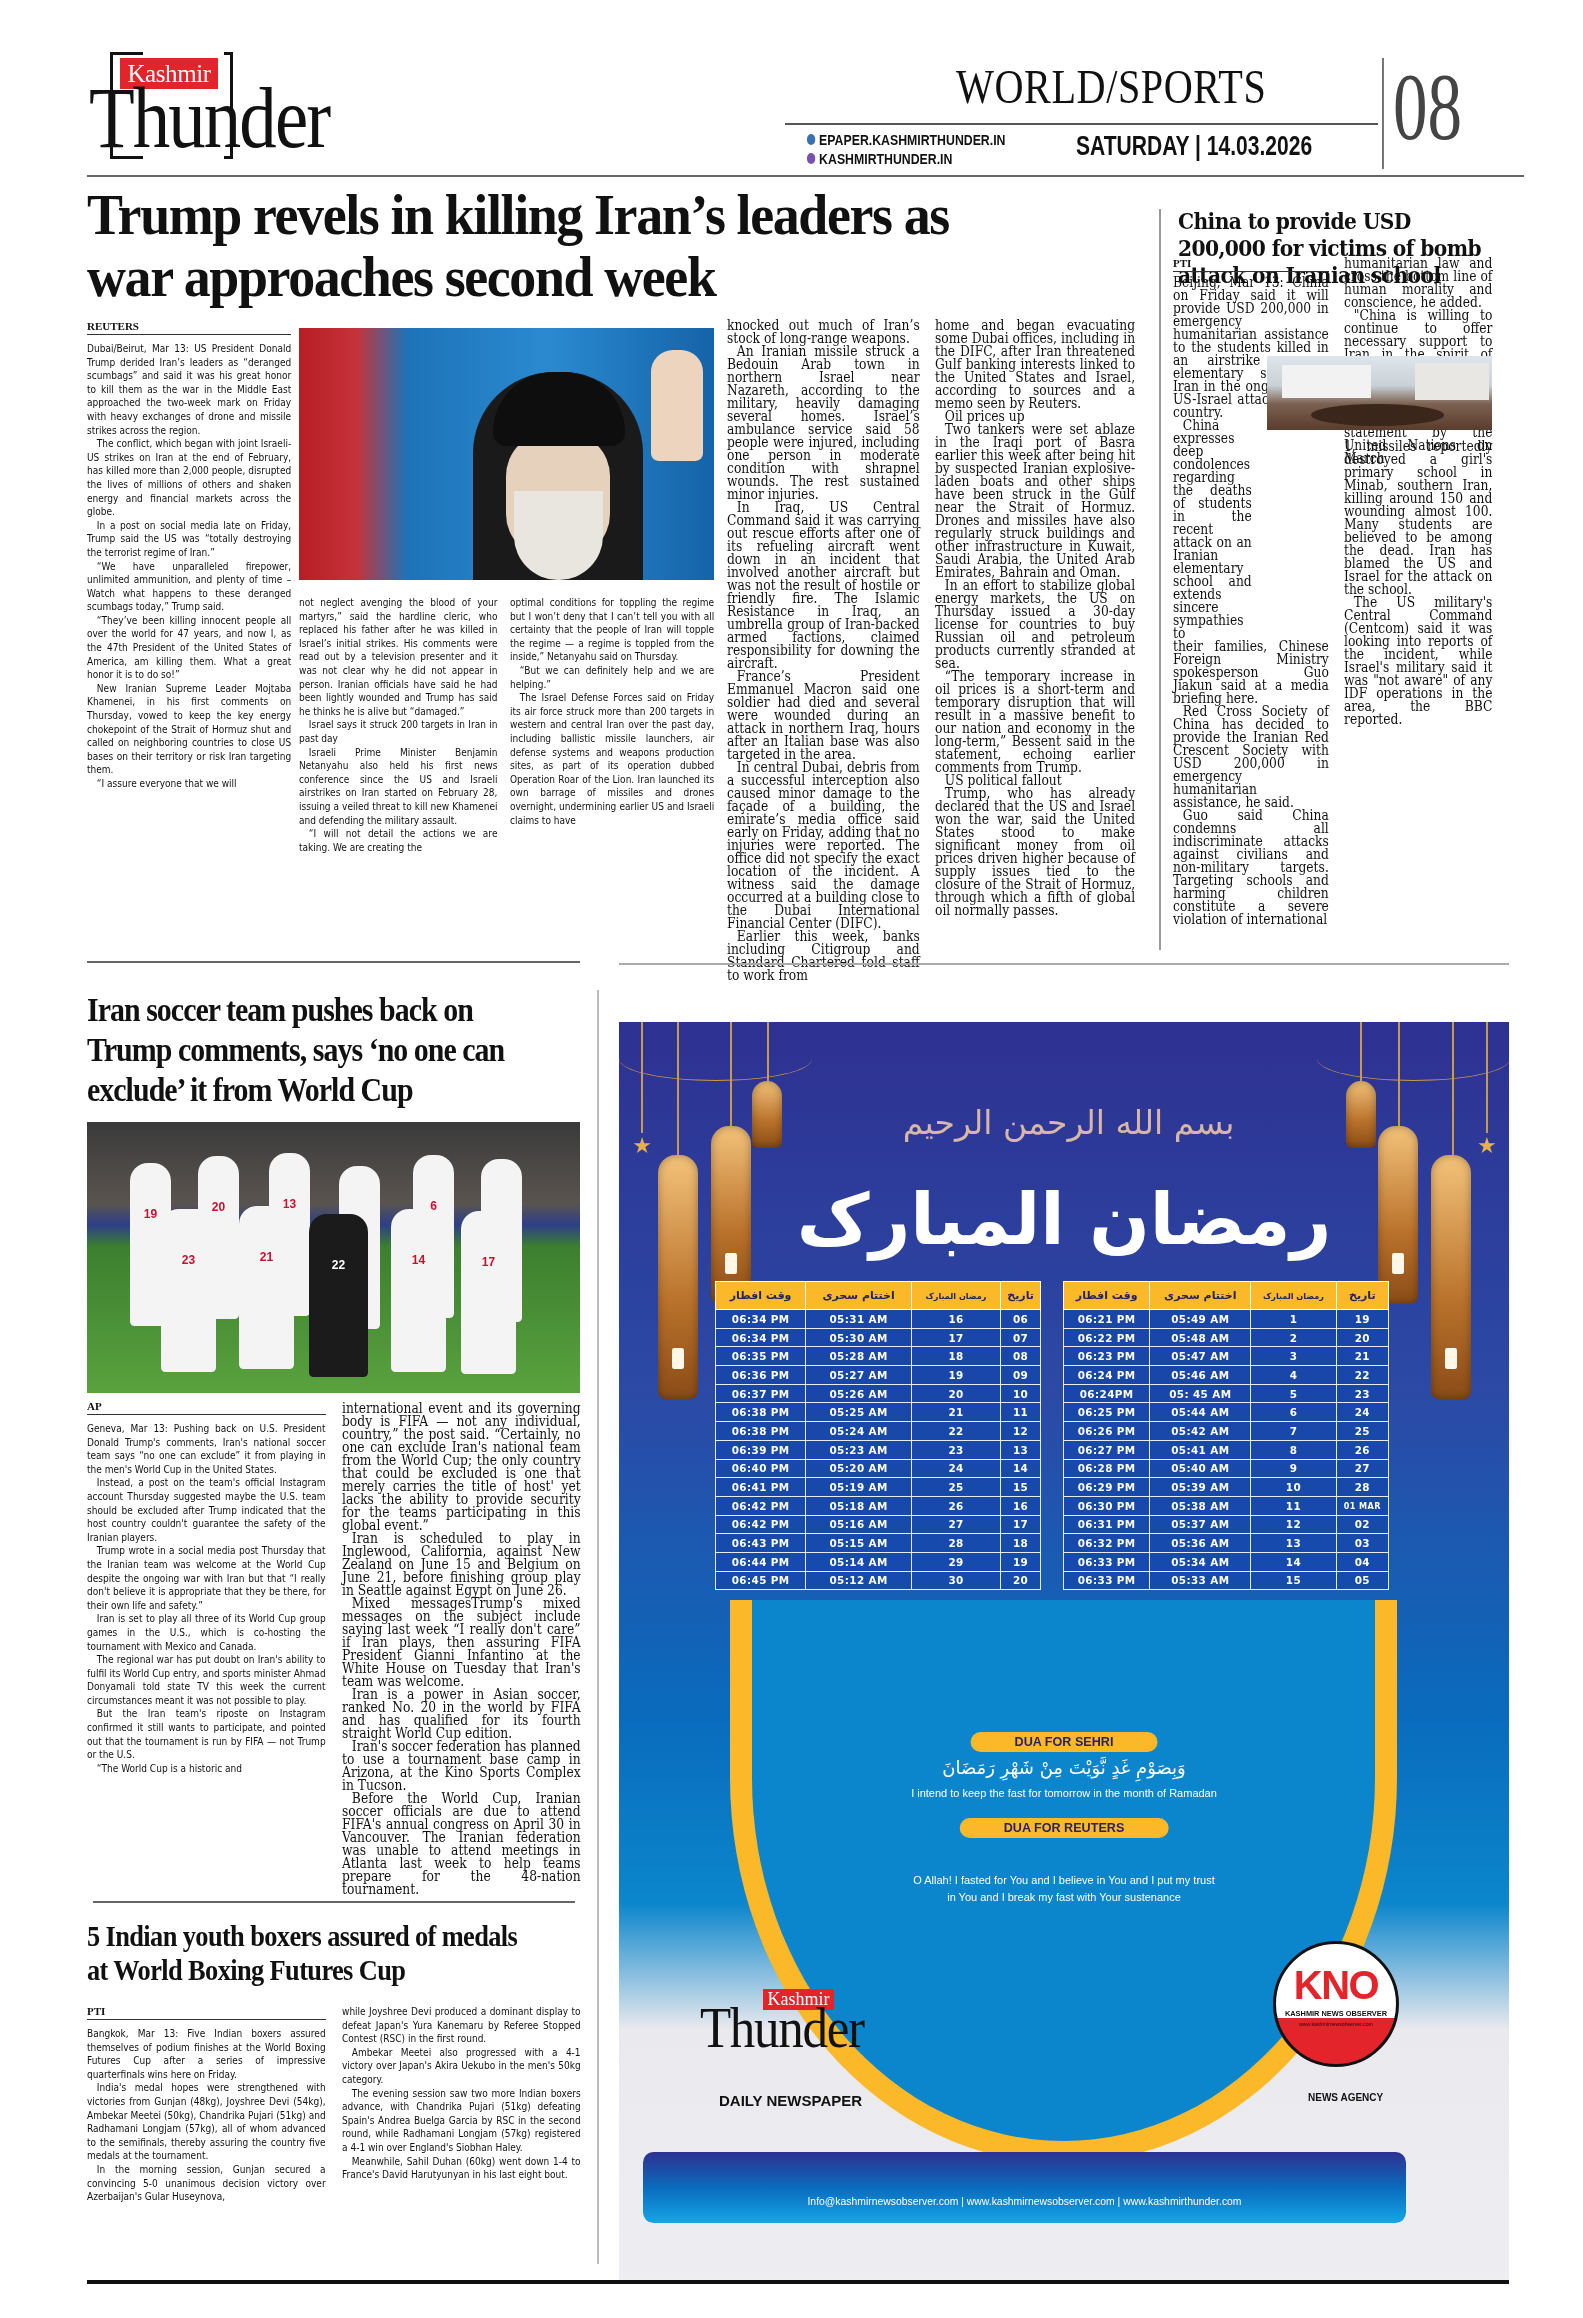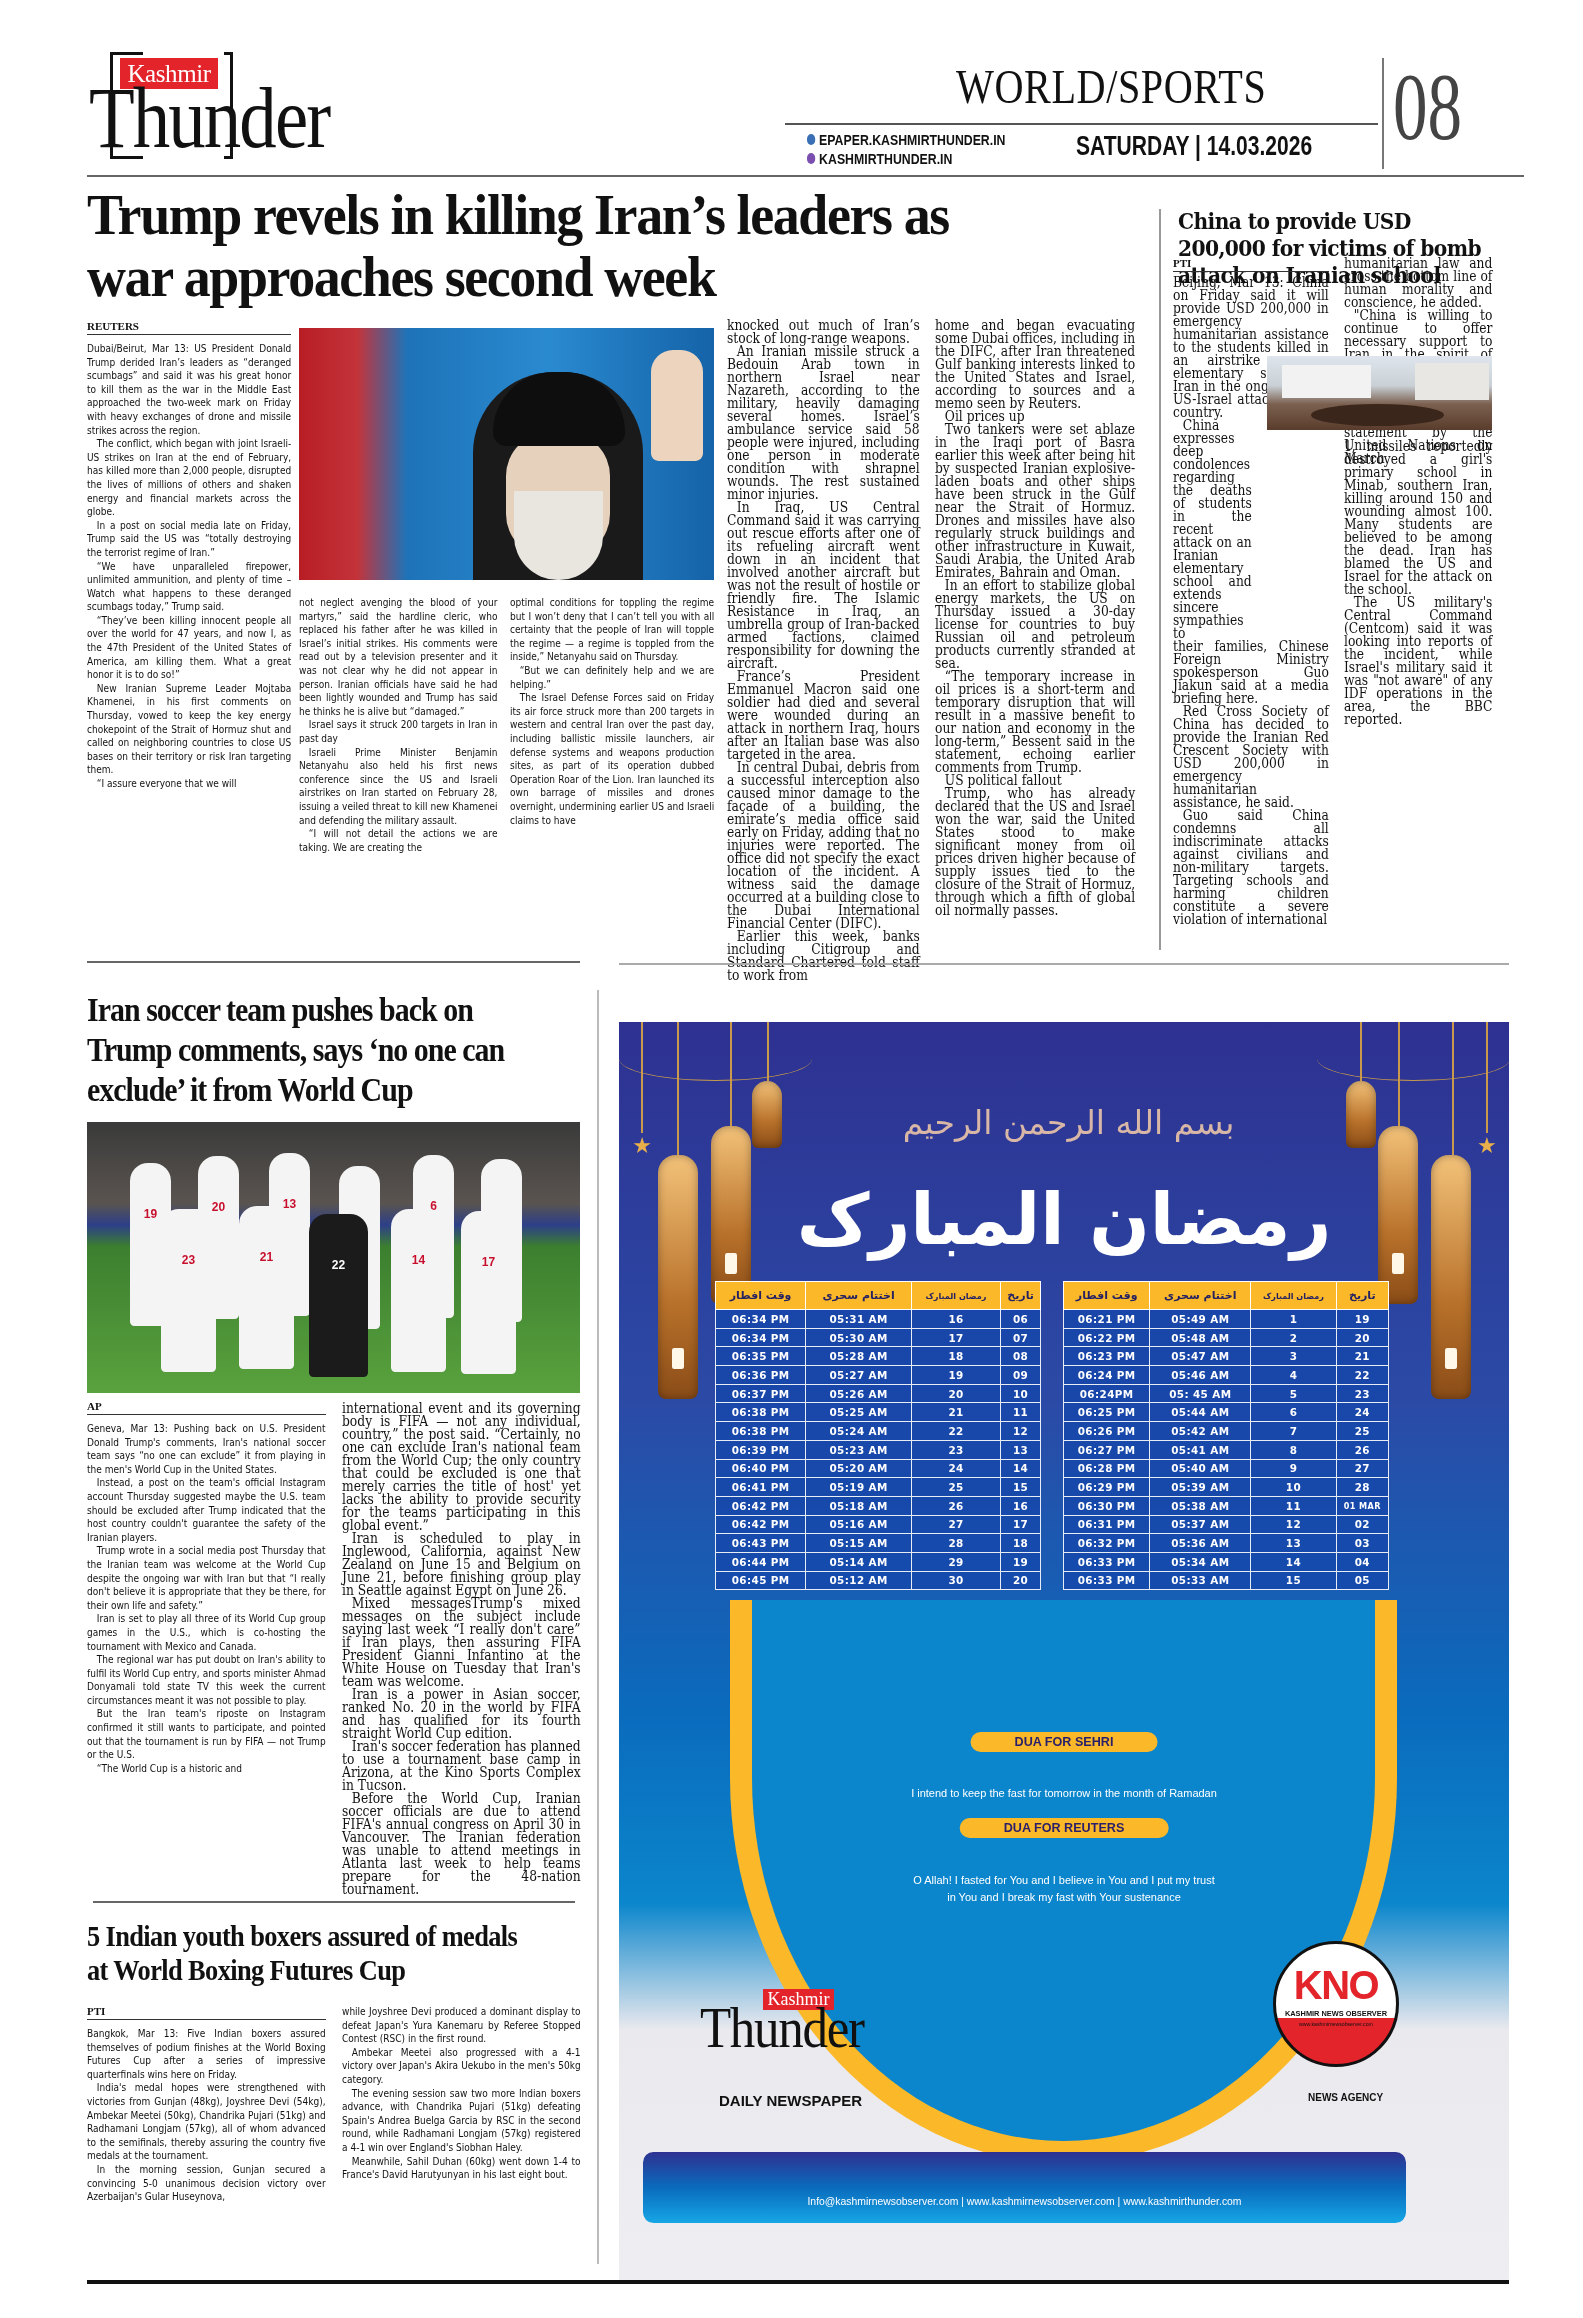--- a/index.html
+++ b/index.html
@@ -542,20 +542,21 @@
         <tr>
           <td>06:33 PM</td>
           <td>05:33 AM</td>
           <td>15</td>
           <td>05</td>
         </tr>
       </tbody>
   </table>
 
   <div class="dua-pill" style="top:710px;">DUA FOR SEHRI</div>
+  <div class="dua-ar" style="top:735px;">وَبِصَوْمِ غَدٍ نَّوَيْتَ مِنْ شَهْرِ رَمَضَانَ</div>
   <div class="dua-en" style="top:763px;">I intend to keep the fast for tomorrow in the month of Ramadan</div>
 
   <div class="dua-pill" style="top:796px;">DUA FOR REUTERS</div>
   <div class="dua-en" style="top:850px;">O Allah! I fasted for You and I believe in You and I put my trust</div>
   <div class="dua-en" style="top:867px;">in You and I break my fast with Your sustenance</div>
 
   <div class="ad-logo">
     <span class="k">Kashmir</span>
     <span class="t">Thunder</span>
   </div>

